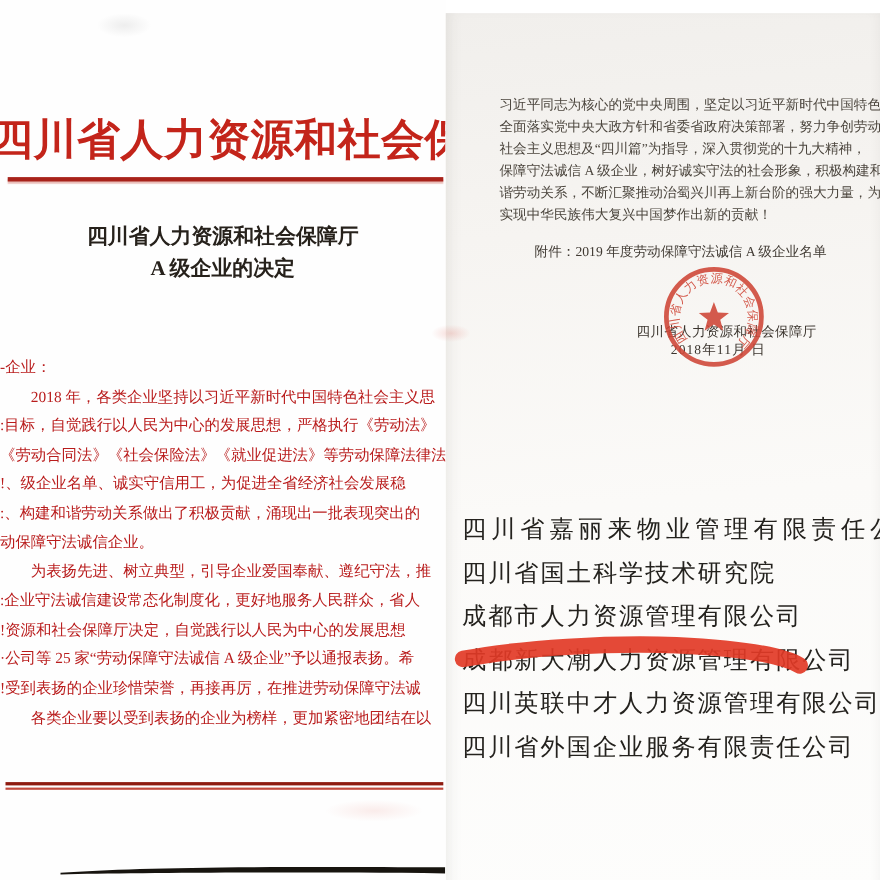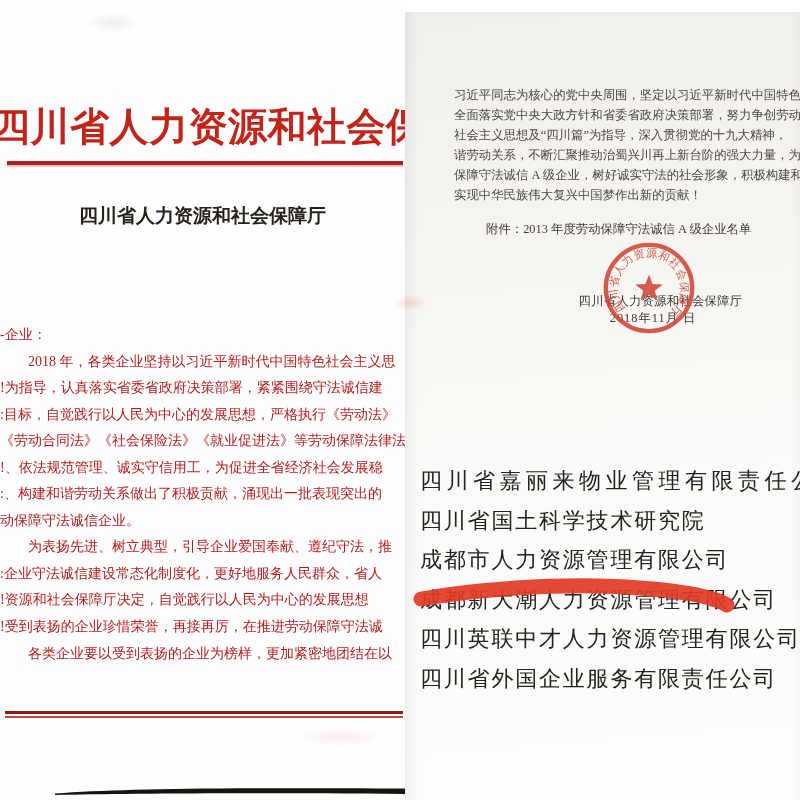--- a/index.html
+++ b/index.html
@@ -77,58 +77,59 @@
 <body>
 
 <div class="page-left">
 
   <div class="red-header">四川省人力资源和社会保障厅</div>
 
   <div class="header-rule"></div>
 
   <div class="title-block">
     <div>四川省人力资源和社会保障厅</div>
+    <div>A 级企业的决定</div>
   </div>
 
   <div class="body-block">
     <div>-企业：</div>
     <div>　　2018 年，各类企业坚持以习近平新时代中国特色社会主义思</div>
-    <div>!为指导，认真落实省委省政府决策部署，紧紧围绕守法诚信建</div>
     <div>:目标，自觉践行以人民为中心的发展思想，严格执行《劳动法》</div>
     <div>《劳动合同法》《社会保险法》《就业促进法》等劳动保障法律法</div>
-    <div>!、依法规范管理、诚实守信用工，为促进全省经济社会发展稳</div>
+    <div>!、级企业名单、诚实守信用工，为促进全省经济社会发展稳</div>
     <div>:、构建和谐劳动关系做出了积极贡献，涌现出一批表现突出的</div>
     <div>动保障守法诚信企业。</div>
     <div>　　为表扬先进、树立典型，引导企业爱国奉献、遵纪守法，推</div>
     <div>:企业守法诚信建设常态化制度化，更好地服务人民群众，省人</div>
     <div>!资源和社会保障厅决定，自觉践行以人民为中心的发展思想</div>
+    <div>·公司等 25 家“劳动保障守法诚信 A 级企业”予以通报表扬。希</div>
     <div>!受到表扬的企业珍惜荣誉，再接再厉，在推进劳动保障守法诚</div>
     <div>　　各类企业要以受到表扬的企业为榜样，更加紧密地团结在以</div>
   </div>
 
   <div class="footer-rule-1"></div>
   <div class="footer-rule-2"></div>
 
   <svg class="streak-svg" viewBox="0 0 405 20">
     <path d="M55,13.5 C120,9 200,7.5 405,8.5 L405,14 C250,12.5 120,13.5 55,15 Z" fill="#17140f"></path>
   </svg>
 </div>
 
 <div class="page-right">
 
   <div class="para-block">
     <div>习近平同志为核心的党中央周围，坚定以习近平新时代中国特色</div>
     <div>全面落实党中央大政方针和省委省政府决策部署，努力争创劳动</div>
     <div>社会主义思想及“四川篇”为指导，深入贯彻党的十九大精神，</div>
+    <div>保障守法诚信 A 级企业，树好诚实守法的社会形象，积极构建和</div>
     <div>谐劳动关系，不断汇聚推动治蜀兴川再上新台阶的强大力量，为</div>
-    <div>保障守法诚信 A 级企业，树好诚实守法的社会形象，积极构建和</div>
     <div>实现中华民族伟大复兴中国梦作出新的贡献！</div>
   </div>
 
-  <div class="attachment-line">附件：2013 年度劳动保障守法诚信 A 级企业名单</div>
+  <div class="attachment-line">附件：2019 年度劳动保障守法诚信 A 级企业名单</div>
 
   <div class="issuer-line">四川省人力资源和社会保障厅</div>
   <div class="date-line">2018年11月 日</div>
 
   <svg class="seal" viewBox="0 0 100 100">
     <circle cx="50" cy="50" r="45" fill="none" stroke-width="4.5" stroke="#cf4536"></circle>
     <path id="sealArc" d="M 26.5,73.5 A 33,33 0 1 1 73.5,73.5" fill="none"></path>
     <text font-size="11.5" letter-spacing="0.5" fill="#cf4536">
       <textPath href="#sealArc" startOffset="2">四川省人力资源和社会保障厅</textPath>
     </text>

